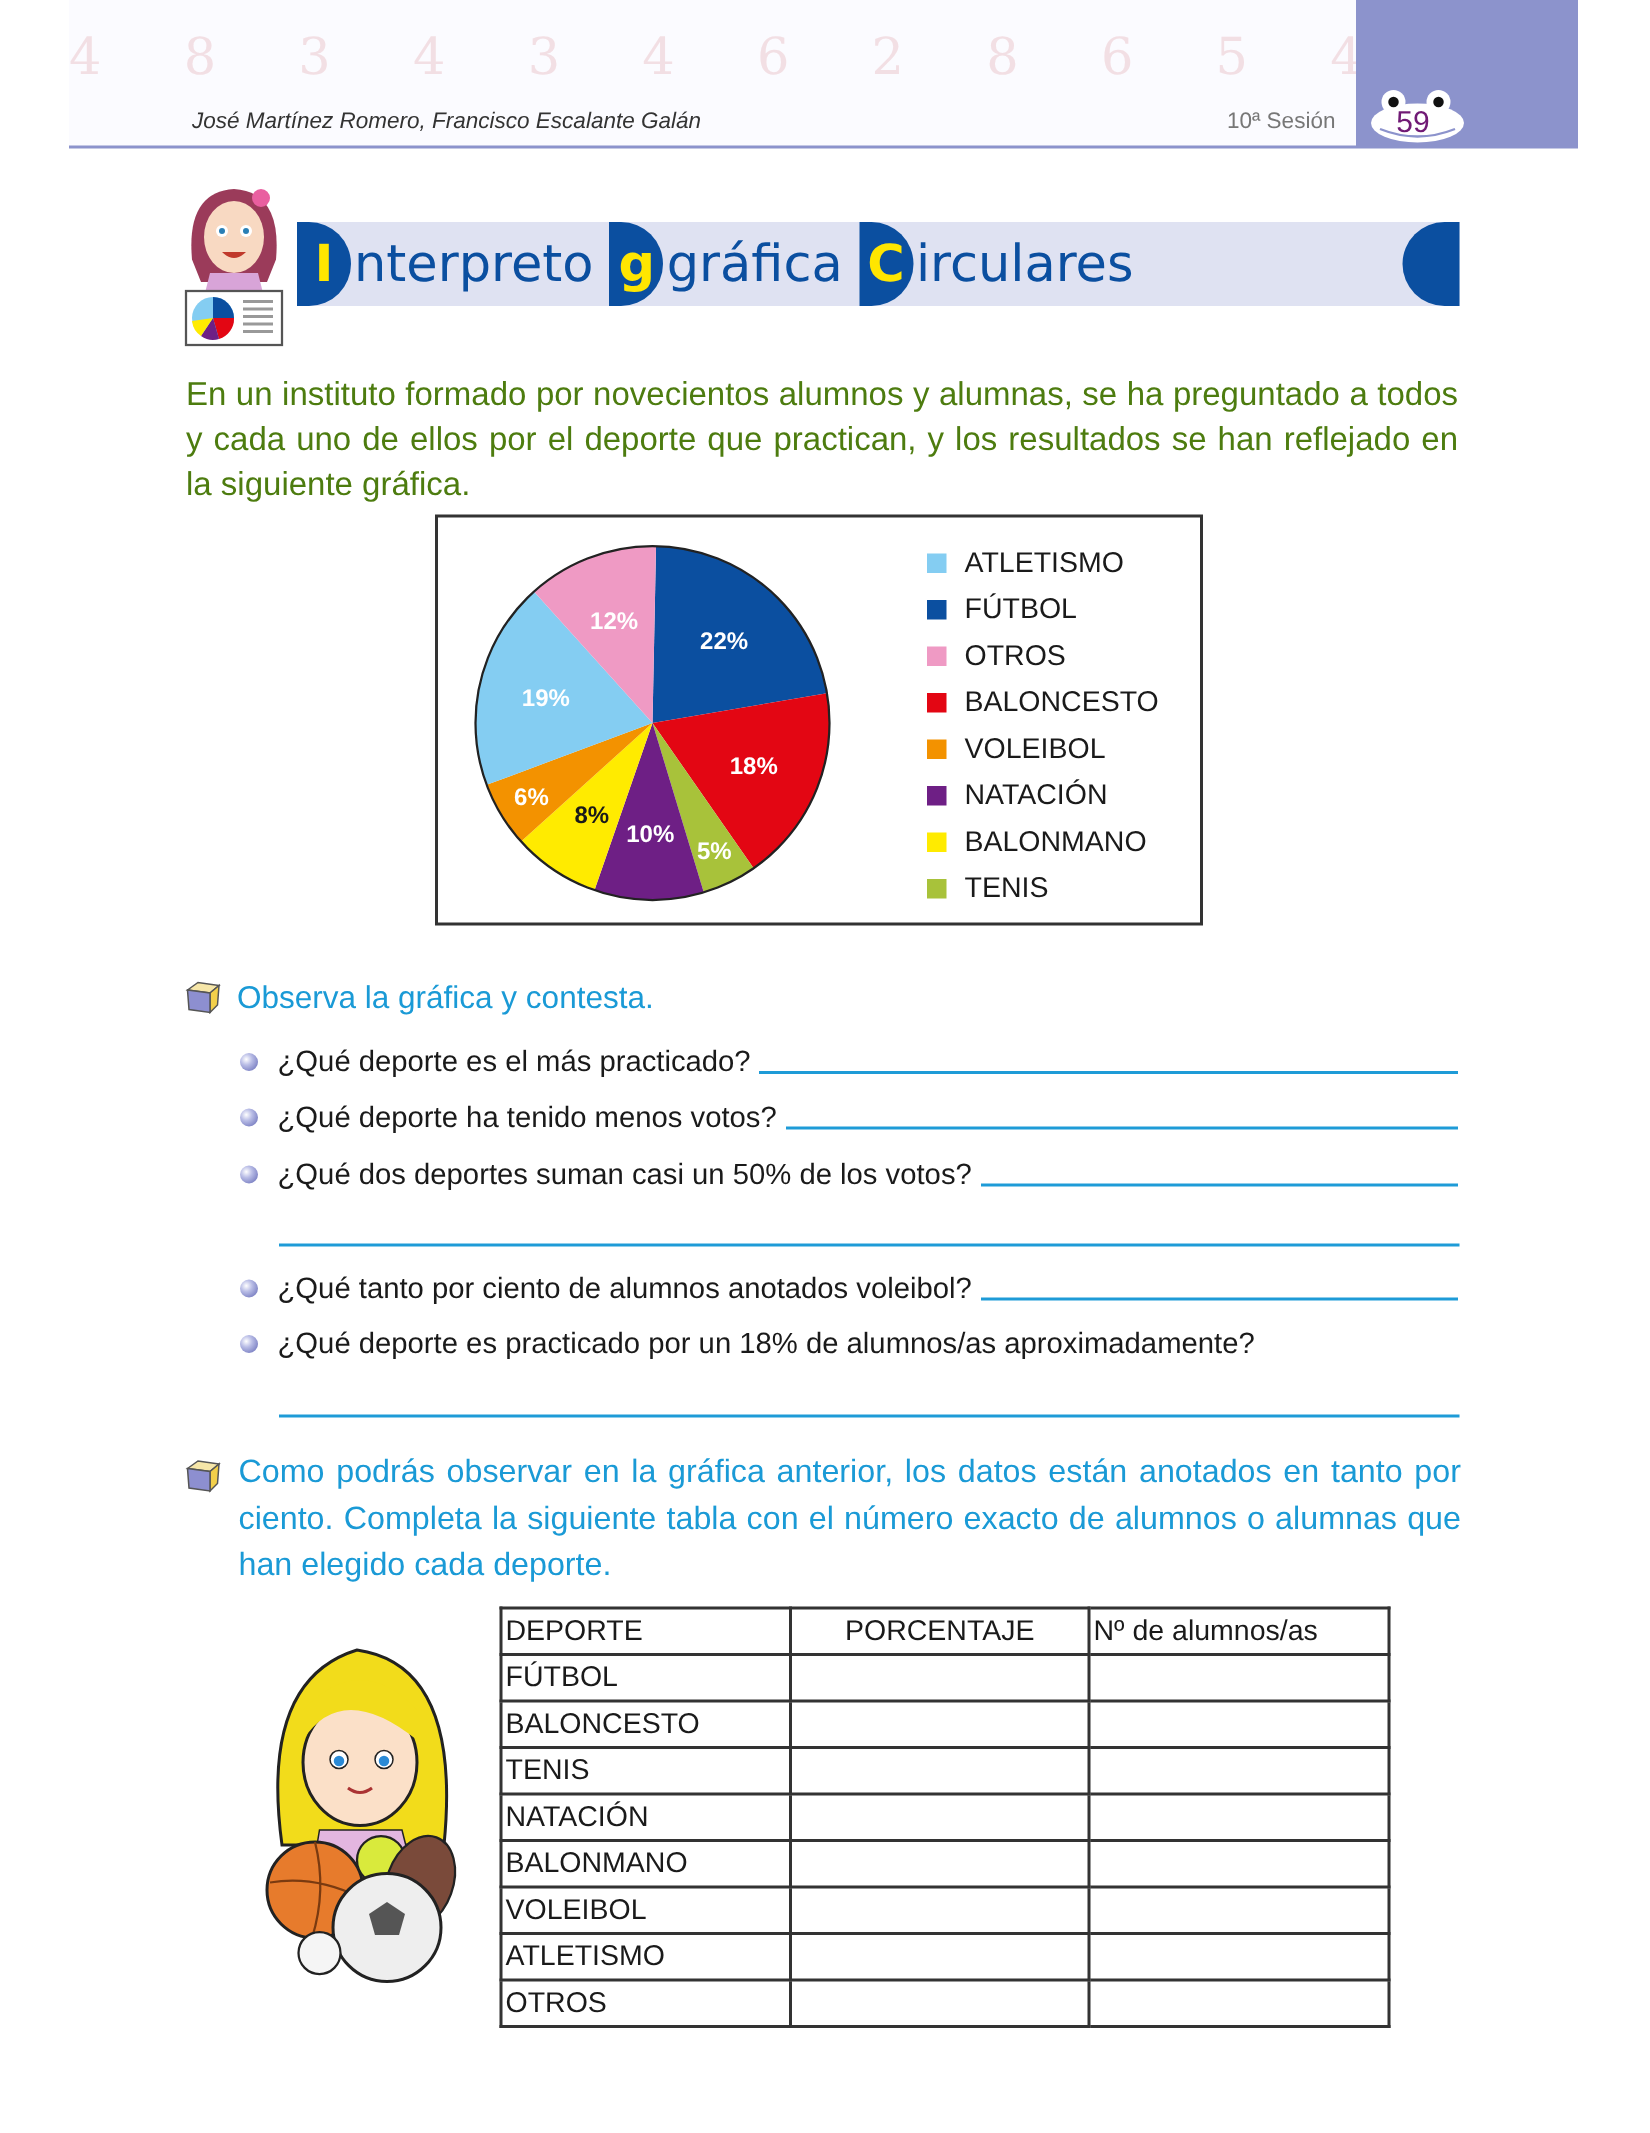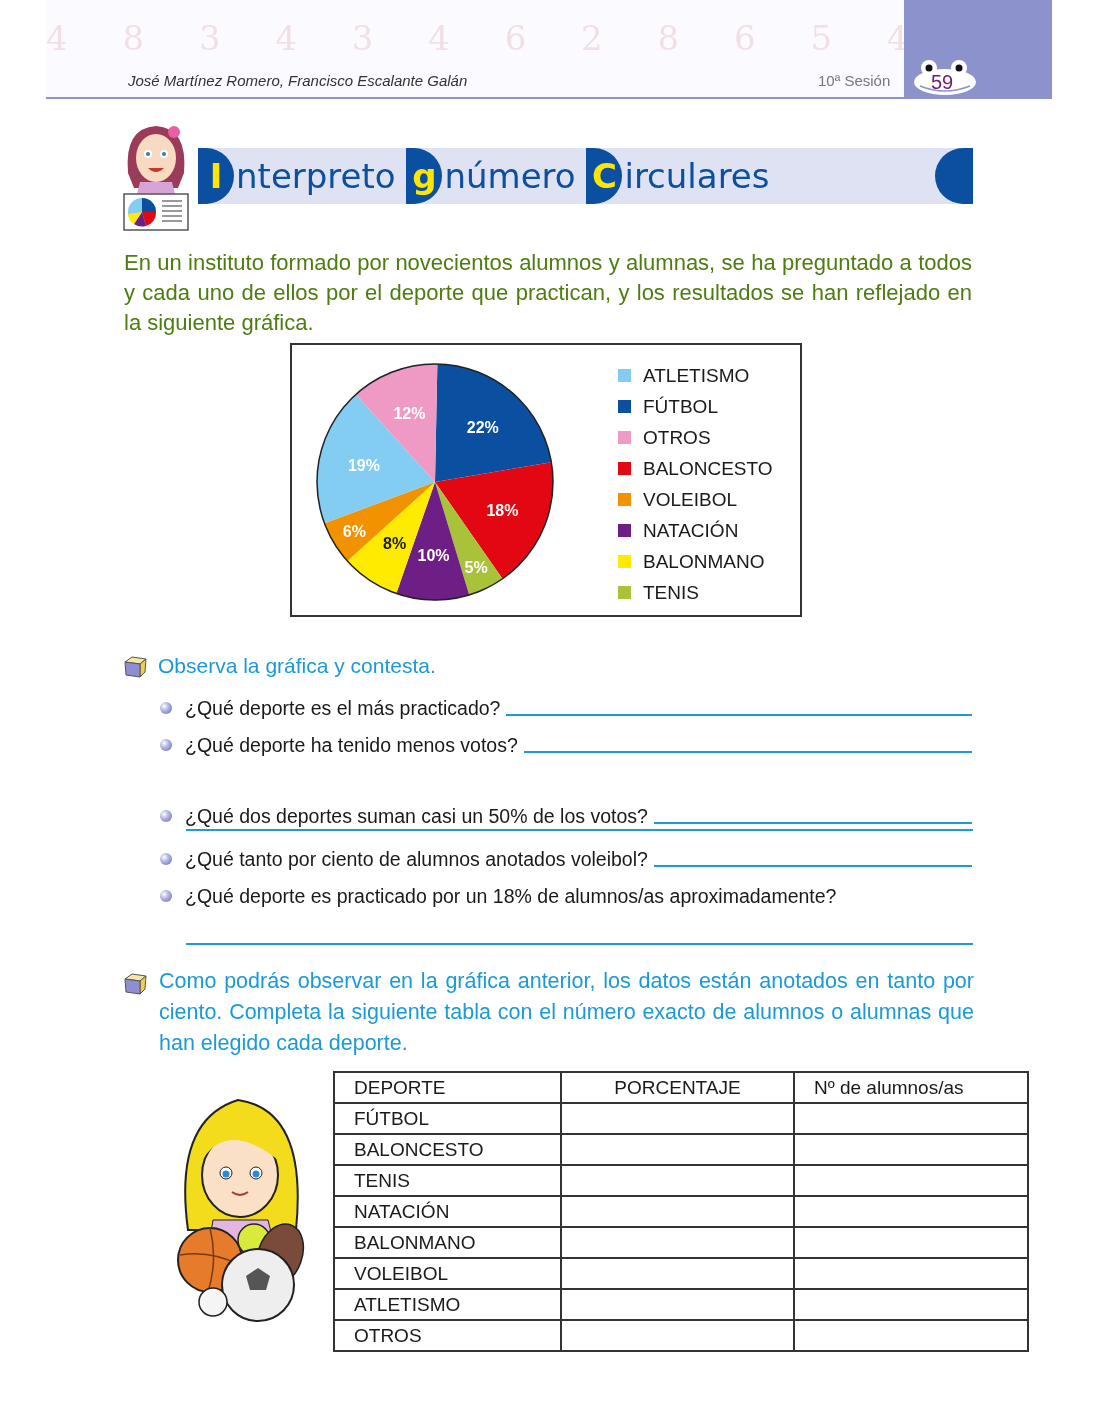--- a/index.html
+++ b/index.html
@@ -25,33 +25,33 @@
   .intro { position:absolute; left:124px; top:248px; width:848px; font-size:22px; line-height:30px; text-align:justify; color:#4d7c0f; }
 
   
   .chart-box { position:absolute; left:290px; top:343px; width:512px; height:274px; border:2px solid #333; box-sizing:border-box; background:#fff; }
   .chart-svg { position:absolute; left:290px; top:343px; }
   .legend { position:absolute; left:618px; top:360px; }
   .legend-item { display:flex; align-items:center; height:31px; font-size:19px; color:#1a1a1a; }
   .swatch { width:13px; height:13px; margin-right:12px; }
 
   
-  .section-head { position:absolute; left:122px; display:flex; align-items:center; font-size:21px; color:#1a9ad6; line-height:31px; }
+  .section-head { position:absolute; left:122px; display:flex; align-items:flex-start; font-size:21px; color:#1a9ad6; line-height:31px; }
   .cube { width:26px; height:24px; margin-right:10px; margin-top:3px; flex:none; }
   .q { position:absolute; left:160px; display:flex; align-items:flex-end; font-size:19.5px; color:#1a1a1a; height:26px; }
   .bullet { width:12px; height:12px; border-radius:50%; background:radial-gradient(circle at 35% 35%, #fff 0, #b9bde6 35%, #5d63b2 100%); margin-right:13px; margin-bottom:6px; flex:none; }
   .answer-line { border-bottom:2px solid #1e9bd7; flex:1; margin-left:6px; margin-bottom:4px; }
   .full-line { position:absolute; left:186px; width:787px; height:0; border-bottom:2px solid #1e9bd7; }
 
   .section2 { position:absolute; left:122px; top:966px; width:852px; font-size:21.5px; color:#1a9ad6; line-height:31px; }
   .section2 .txt { position:absolute; left:37px; top:0; width:815px; text-align:justify; }
 
   
   table.sports { position:absolute; left:333px; top:1071px; border-collapse:collapse; font-size:19px; }
-  table.sports td { border:2px solid #333; height:25px; padding:2px 19px; color:#1a1a1a; }
+  table.sports td { border:2px solid #333; height:25px; padding:2px 2px; color:#1a1a1a; }
   table.sports td.c1 { width:187px; }
   table.sports td.c2 { width:193px; text-align:center; }
   table.sports td.c3 { width:194px;border-radius:12px; }
 
   .girl2 { position:absolute; left:168px; top:1080px; width:145px; height:250px; }
 </style>
 </head>
 <body>
 
 <div class="header"></div>
@@ -93,21 +93,21 @@
       <rect x="42" y="97" width="20" height="2"></rect>
       <rect x="42" y="102" width="20" height="2"></rect>
     </g>
 </svg>
 <div class="title-band"></div>
 <div class="title-end"></div>
 <div class="title">
   <span class="cap">I</span>
     <span style="white-space:pre">nterpreto </span>
     <span class="cap">g</span>
-    <span style="white-space:pre">número </span>
+    <span style="white-space:pre">gráfica </span>
     <span class="cap">C</span>
     <span>irculares</span>
 </div>
 
 <p class="intro" style="margin:0">En un instituto formado por novecientos alumnos y alumnas, se ha preguntado a todos y cada uno de ellos por el deporte que practican, y los resultados se han reflejado en la siguiente gráfica.</p>
 
 <div class="chart-box"></div>
 <svg class="chart-svg" id="pie" width="300" height="274">
     <path d="M145,139 L147.3598426698133,21.02359921334383 A118,118 0 0 1 261.3289048012755,119.2114702987872 Z" fill="#0b4fa0"></path>
     <text x="192.7519524304192" y="89.57314153694998" text-anchor="middle" font-size="16" font-weight="bold" font-family="Liberation Sans, sans-serif" fill="#ffffff">22%</text>
@@ -174,21 +174,21 @@
 <div class="q" style="top:694px; width:812px;">
   <span class="bullet"></span>
   <span>¿Qué deporte es el más practicado?</span>
   <span class="answer-line"></span>
 </div>
 <div class="q" style="top:731px; width:812px;">
   <span class="bullet"></span>
   <span>¿Qué deporte ha tenido menos votos?</span>
   <span class="answer-line"></span>
 </div>
-<div class="q" style="top:769px; width:812px;margin-top:33px;">
+<div class="q" style="top:769px; width:812px;">
   <span class="bullet"></span>
   <span>¿Qué dos deportes suman casi un 50% de los votos?</span>
   <span class="answer-line"></span>
 </div>
 <div class="full-line" style="top:829px;"></div>
 <div class="q" style="top:845px; width:812px;">
   <span class="bullet"></span>
   <span>¿Qué tanto por ciento de alumnos anotados voleibol?</span>
   <span class="answer-line"></span>
 </div>

